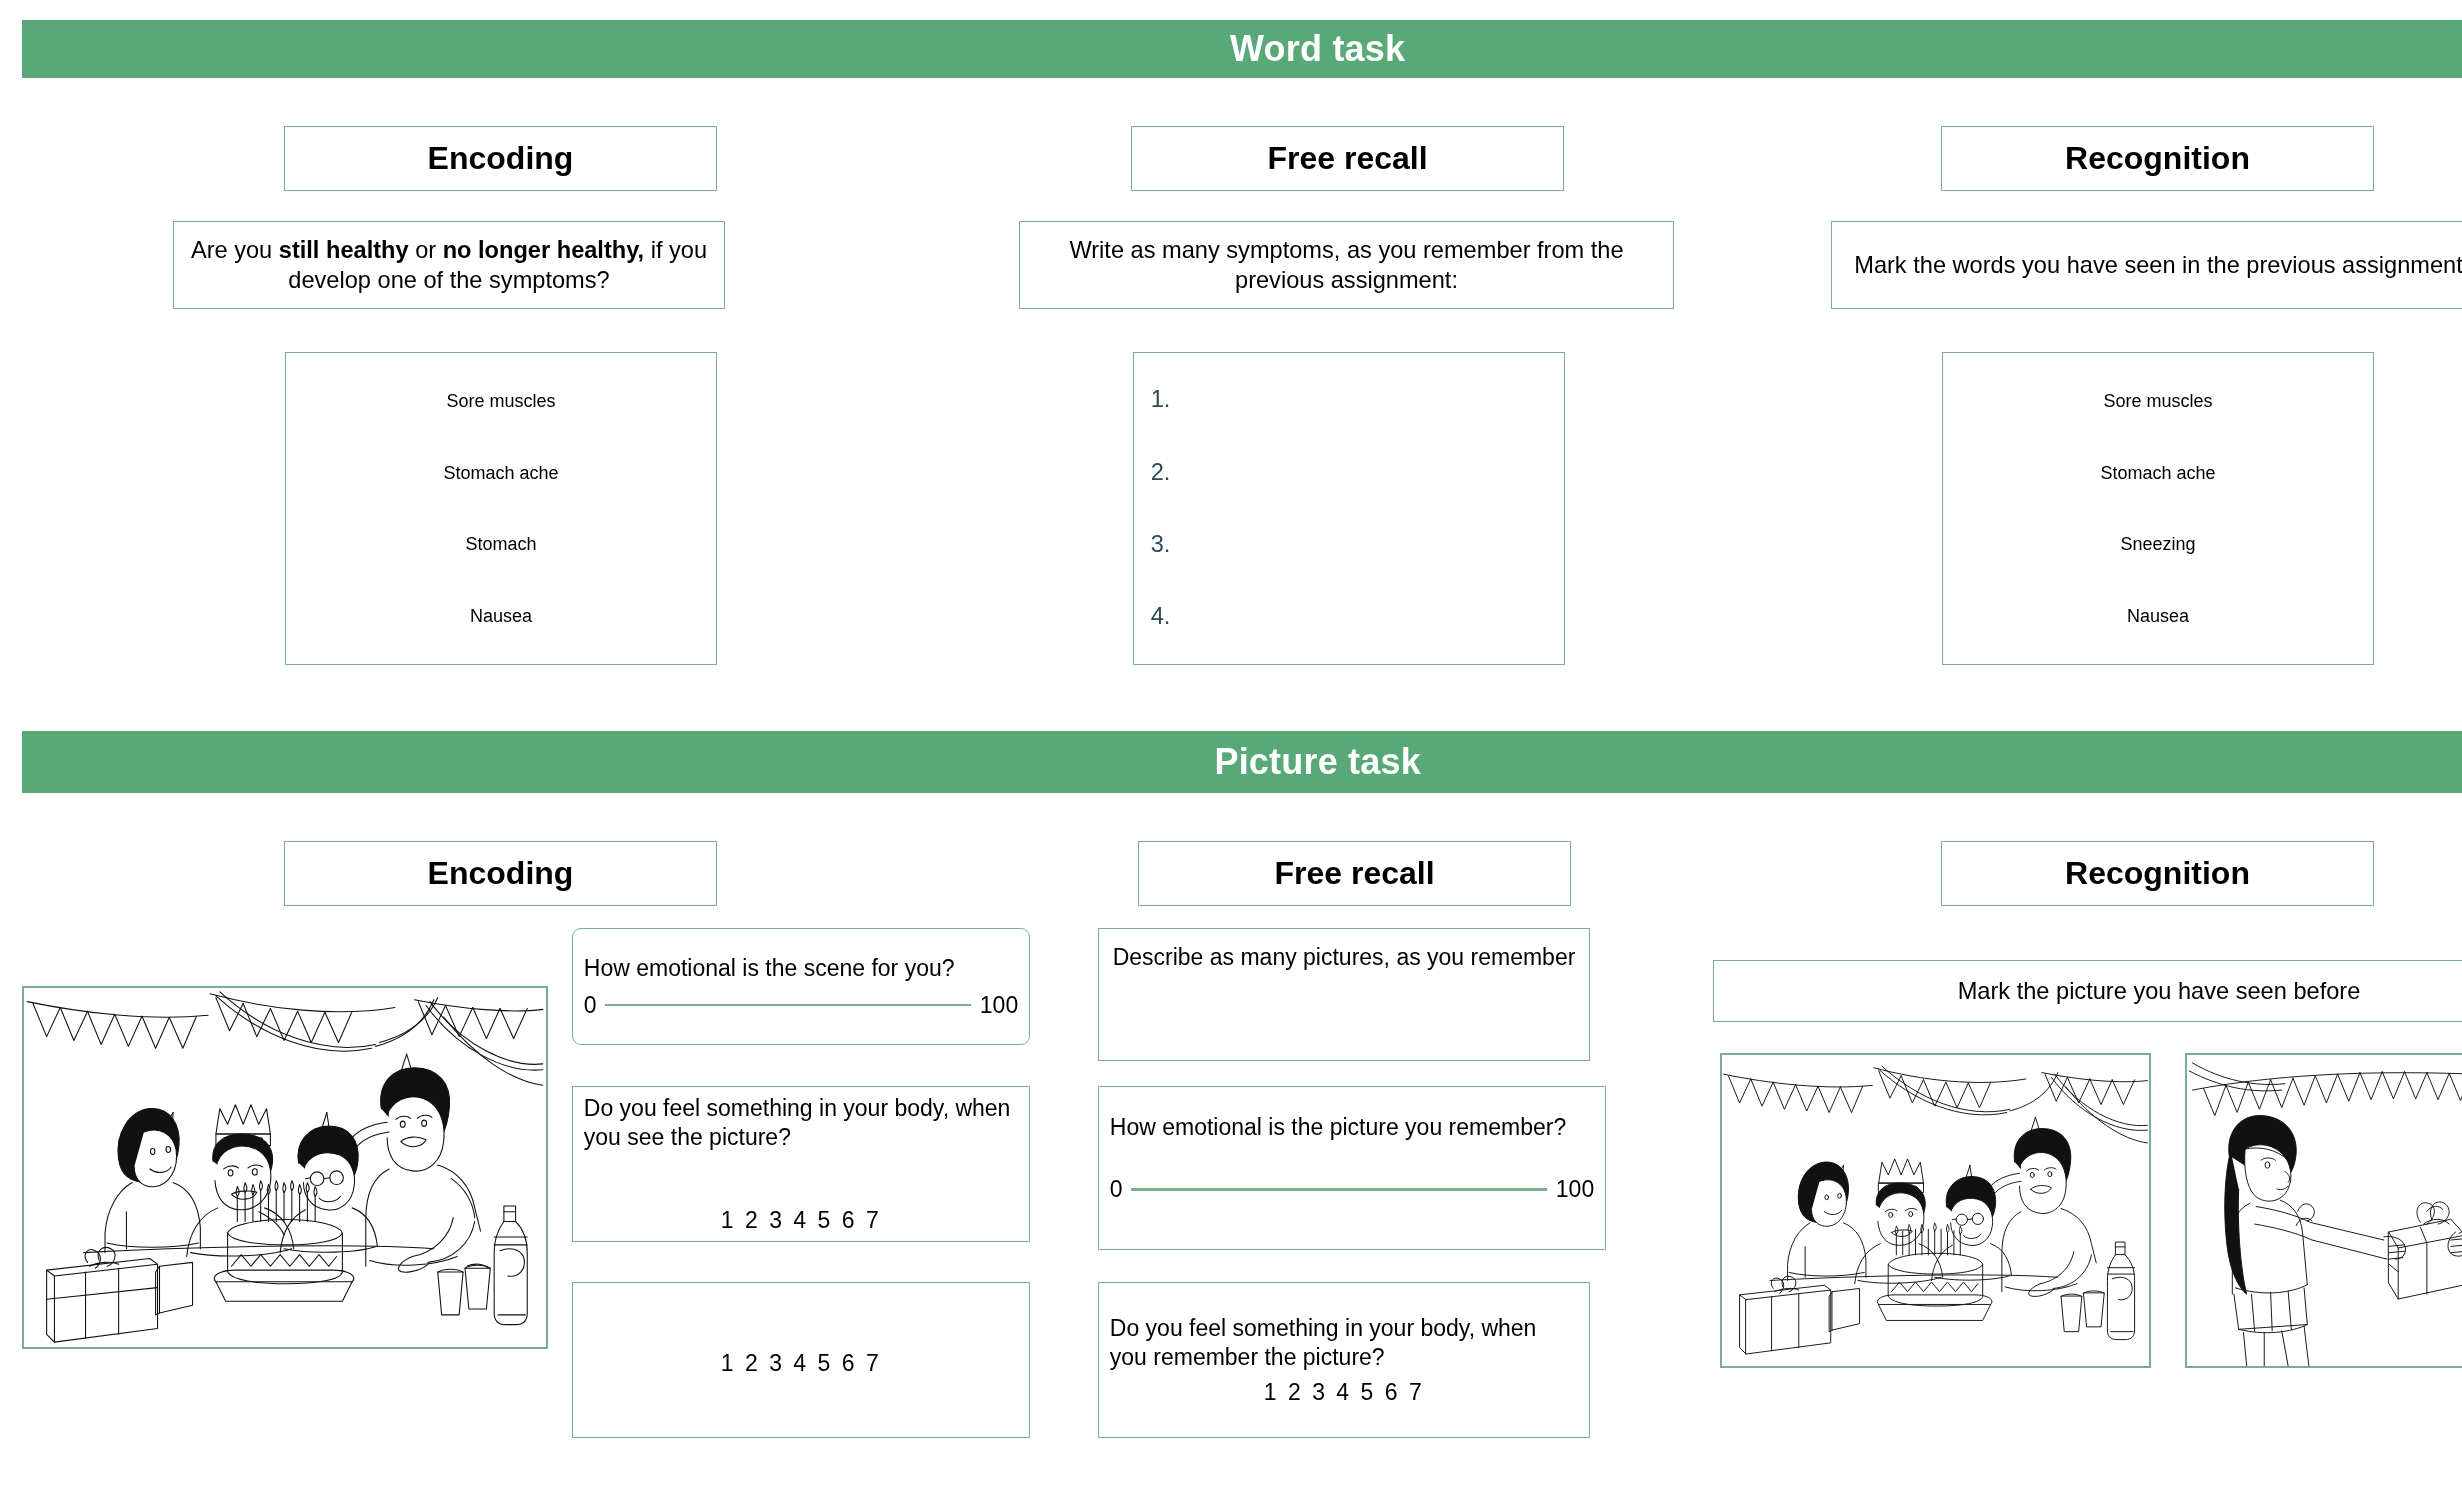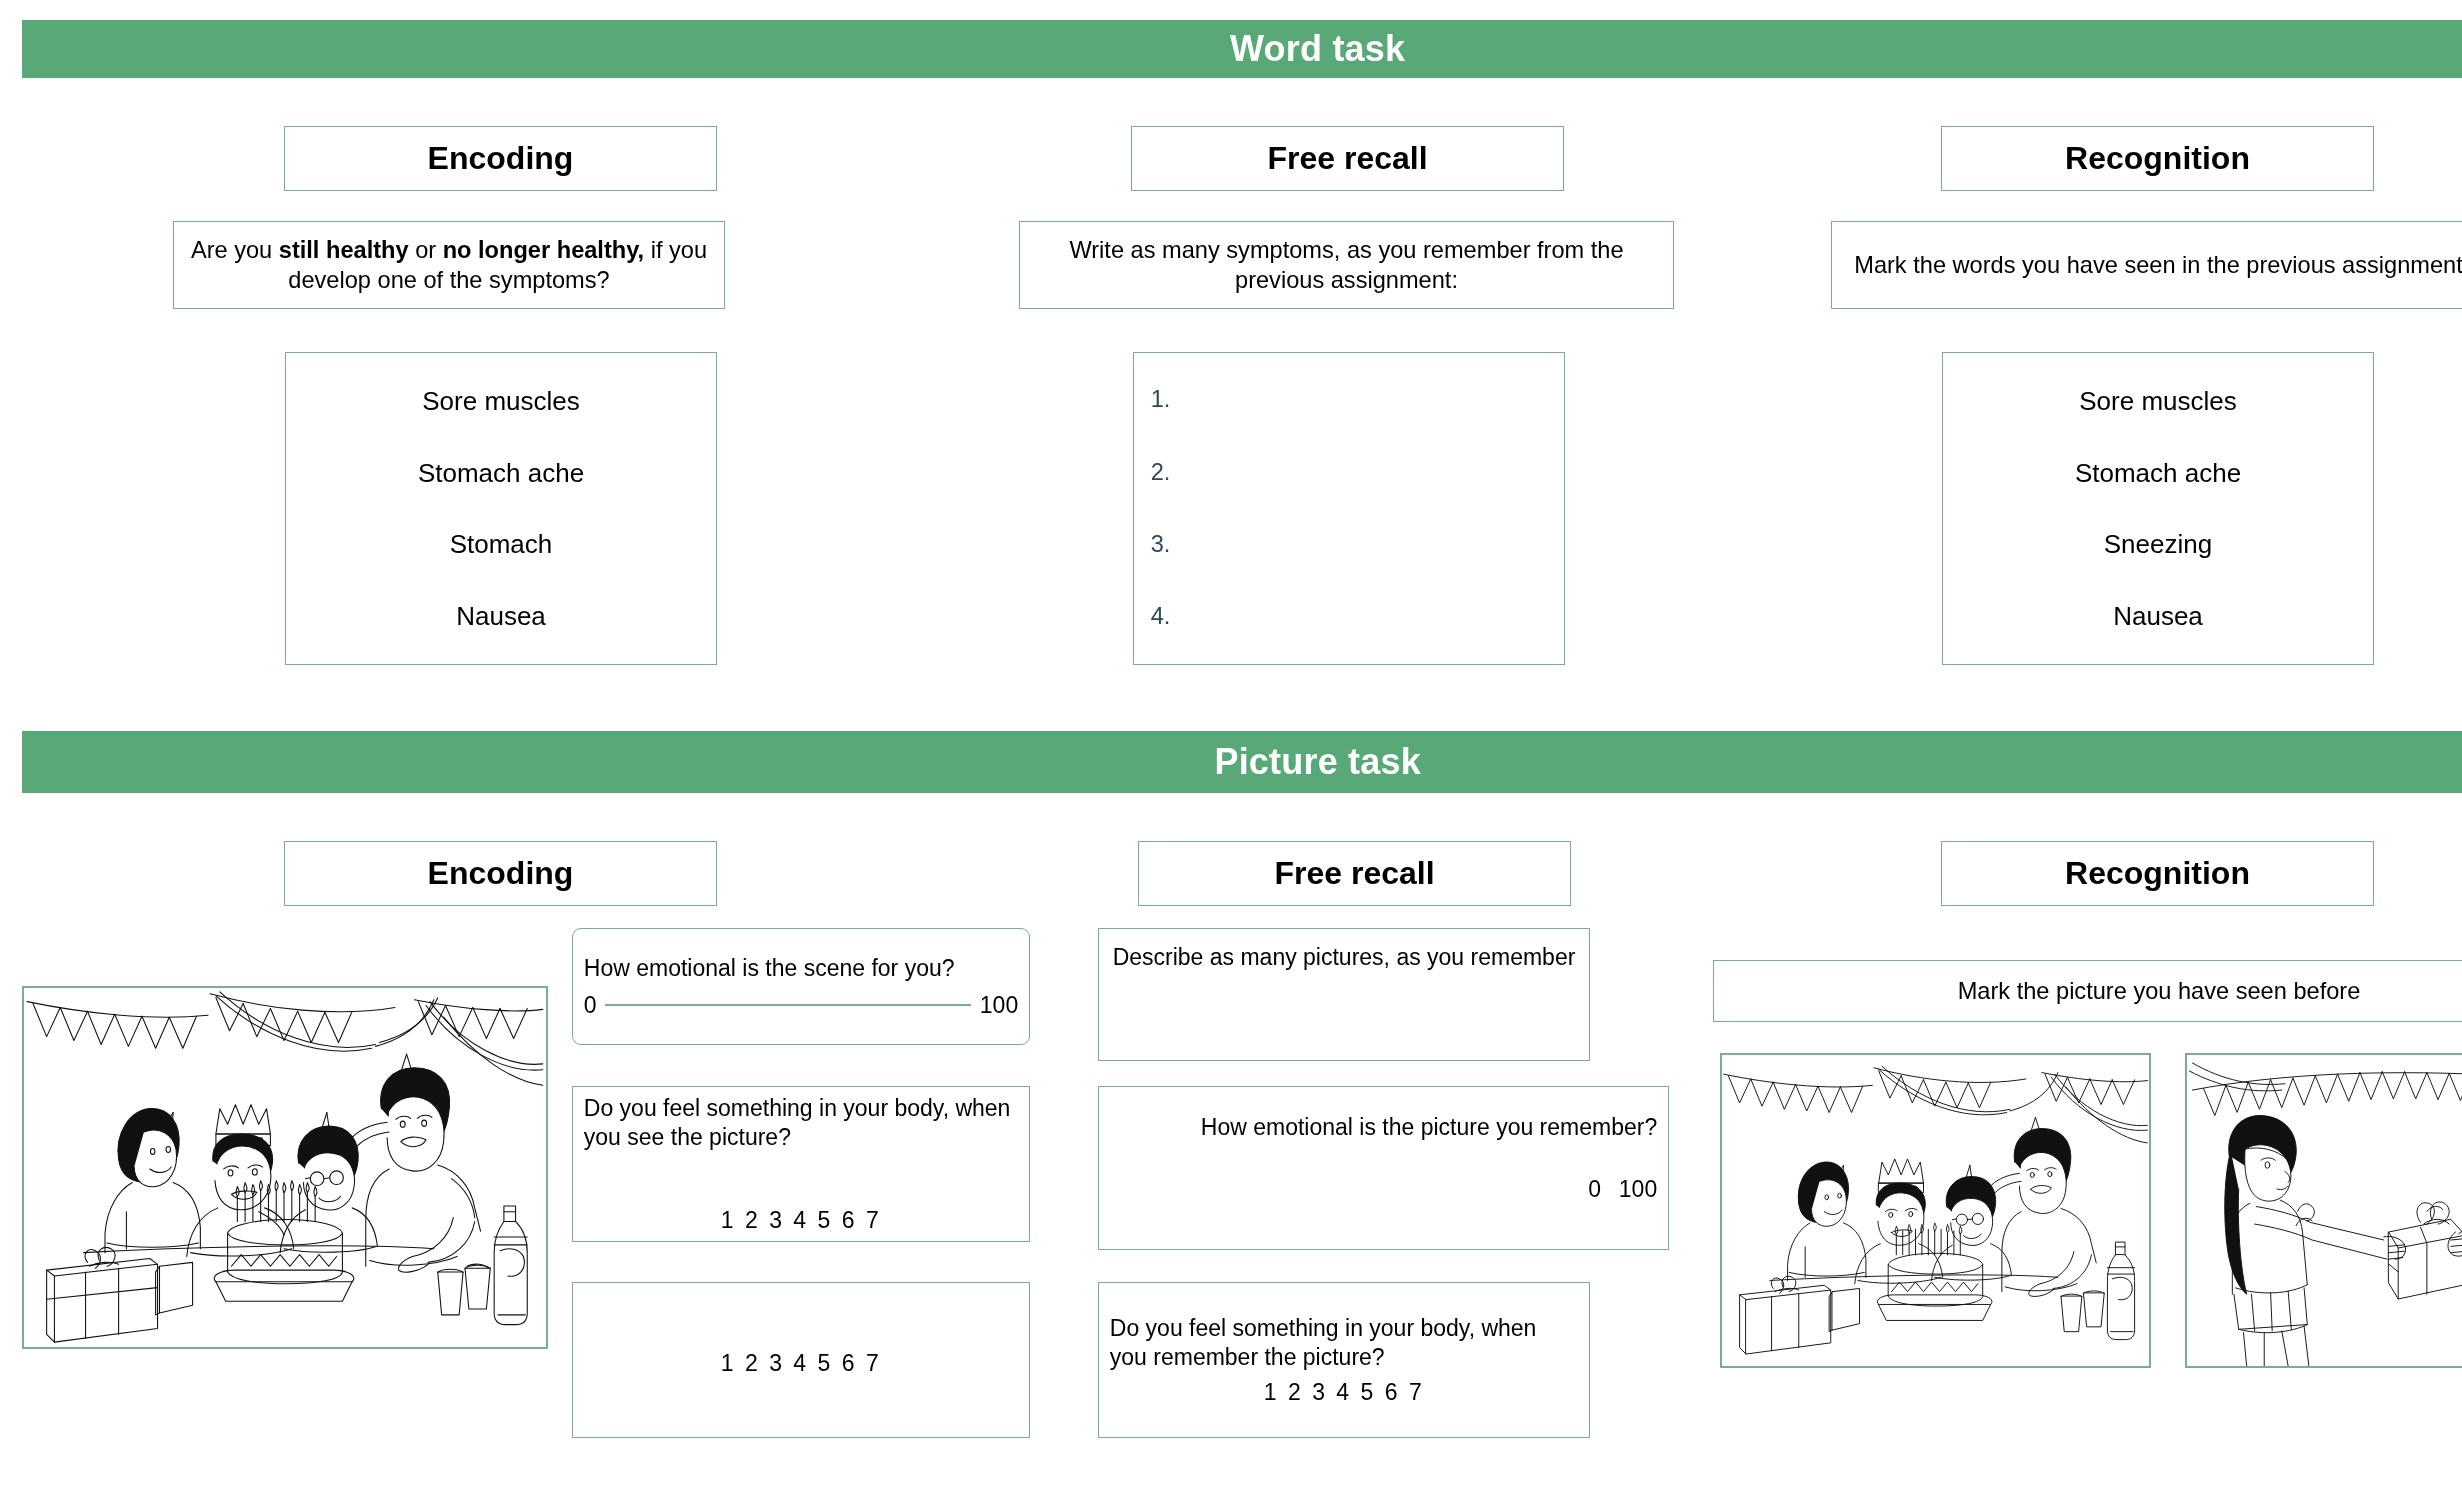--- a/index.html
+++ b/index.html
@@ -44,21 +44,21 @@
   .prompt b { font-weight: bold; }
 
   .wordlist {
     position: absolute;
     background: #ffffff;
     border: 1.5px solid #7aae8d;
     display: flex; flex-direction: column;
     justify-content: space-around; align-items: center;
     padding: 12.8px 0;
   }
-  .wordlist .w { font-size: 26px; line-height: 1; }
+  .wordlist .w { font-size: 18px; line-height: 1; }
 
   .numlist {
     position: absolute;
     background: #ffffff;
     border: 1.5px solid #7aae8d;
     display: flex; flex-direction: column;
     justify-content: space-around;
     padding: 10.8px 0 10.8px 16.7px;
   }
   .numlist .n { font-size: 23.6px; color: #2f4858; line-height: 1; }
@@ -338,21 +338,21 @@
 </div>
 
 <div class="qcard" style="left:572px; top:1282px; width:458px; height:156px;">
   <div class="likert">1 2 3 4 5 6 7</div>
 </div>
 
 <div class="qcard" style="left:1098px; top:928px; width:492px; height:133px; justify-content:flex-start;">
   <div class="qtext center" style="margin-top:6.9px;">Describe as many pictures, as you remember</div>
 </div>
 
-<div class="qcard" style="left:1098px; top:1086px; width:571px; height:164px;align-items:flex-end;">
+<div class="qcard" style="left:1098px; top:1086px; width:508px; height:164px;">
   <div class="qtext" style="margin-top:-19.7px;">How emotional is the picture you remember?</div>
   <div class="vas" style="margin-top:33px;">
     <span class="endlabel">0</span>
     <span class="line"></span>
     <span class="endlabel">100</span>
   </div>
 </div>
 
 <div class="qcard" style="left:1098px; top:1282px; width:492px; height:156px;">
   <div class="qtext">Do you feel something in your body, when you remember the picture?</div>

